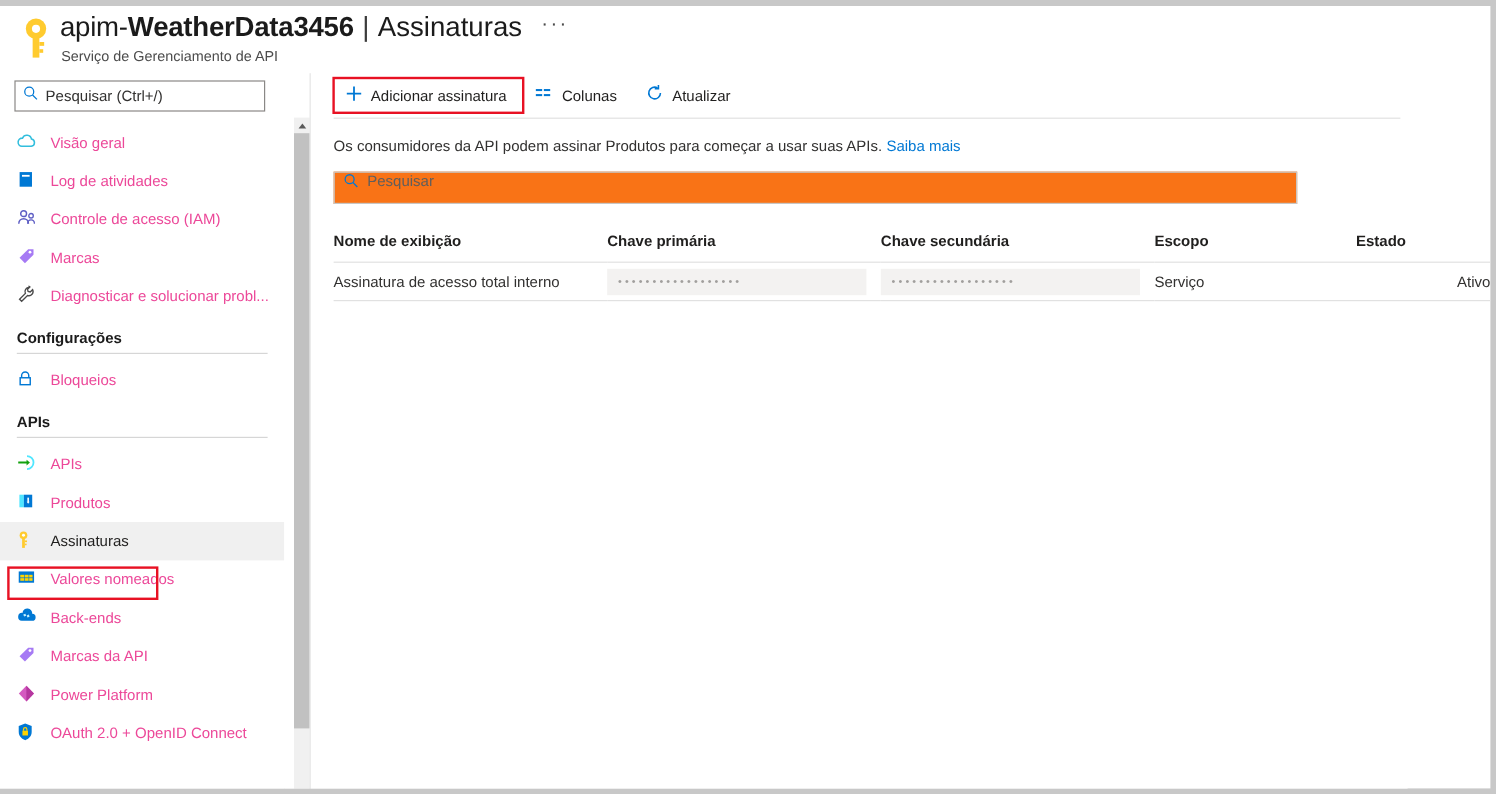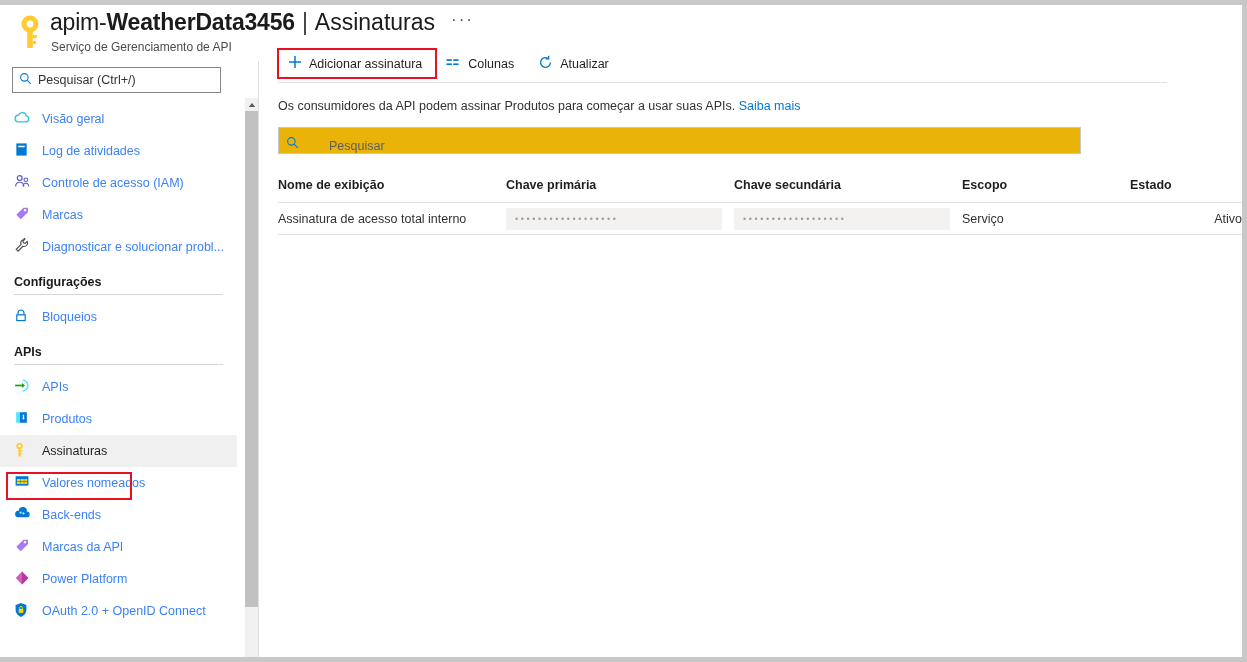--- a/index.html
+++ b/index.html
@@ -59,21 +59,21 @@
     font-family: "Liberation Sans", sans-serif; width: 100%; background: transparent;
   }
   .side-search input::placeholder { color: #323130; }
 
   .nav { margin-top: 10px; }
   .nav-item {
     height: 32px; display: flex; align-items: center;
     padding-left: 14px; cursor: pointer; position: relative;
   }
   .nav-item .ico { width: 22px; flex: 0 0 22px; height: 18px; position: relative; }
-  .nav-item .lbl { font-size: 12.5px; color: #3b82f6; margin-left: 6px; white-space: nowrap; }
+  .nav-item .lbl { font-size: 12.5px; color: #ec4899; margin-left: 6px; white-space: nowrap; }
   .nav-item.selected { background: #f0f0f0; }
   .nav-item.selected .lbl { color: #201f1e; }
 
   .nav-group-title {
     font-size: 12.5px; font-weight: 700; color: #1b1b1b;
     padding: 12px 0 5px 14px;
   }
   .nav-divider { height: 1px; background: #d6d6d6; margin: 0 14px 6px 14px; }
 
   .hl-red { position: absolute; border: 2px solid #e81123; pointer-events: none; }
@@ -97,21 +97,21 @@
   }
 
   
   .pane-divider {
     position: absolute; left: 258px; top: 56px; width: 1px; height: 601px;
     background: #e1e1e1;
   }
 
   
   .main {
-    position: absolute; left: 259px; top: 40px;
+    position: absolute; left: 259px; top: 56px;
     width: 914px; height: 601px; background: #ffffff;
   }
   .cmdbar {
     height: 38px; display: flex; align-items: center;
     padding-left: 20px; position: relative;
   }
   .cmd {
     display: flex; align-items: center; height: 28px;
     padding: 0 9px; cursor: pointer; margin-right: 6px;
   }
@@ -120,22 +120,22 @@
     position: absolute; left: 19px; right: 6px; bottom: 0; height: 1px; background: #e1e1e1;
   }
 
   .desc {
     padding: 16px 0 0 19px; font-size: 12.5px; color: #323130;
   }
   .desc a { color: #0078d4; text-decoration: none; cursor: pointer; }
 
   .find-wrap { padding: 14px 0 0 19px; }
   .find-box {
-    width: 803px; height: 27px; border: 1px solid #c8c6c4; background: #eab308;
-    display: flex; align-items: flex-end; padding: 0 7px; gap: 23px;
+    width: 803px; height: 27px; border: 1px solid #c8c6c4; background: #f97316;
+    display: flex; align-items: flex-start; padding: 0 7px;
   }
   .find-box input {
     border: 0; outline: none; font-size: 12.5px; color: #323130; margin-left: 7px;
     font-family: "Liberation Sans", sans-serif; width: 100%; background: transparent;
   }
   .find-box input::placeholder { color: #605e5c; }
 
   
   table.grid {
     margin-top: 20px; margin-left: 19px;

